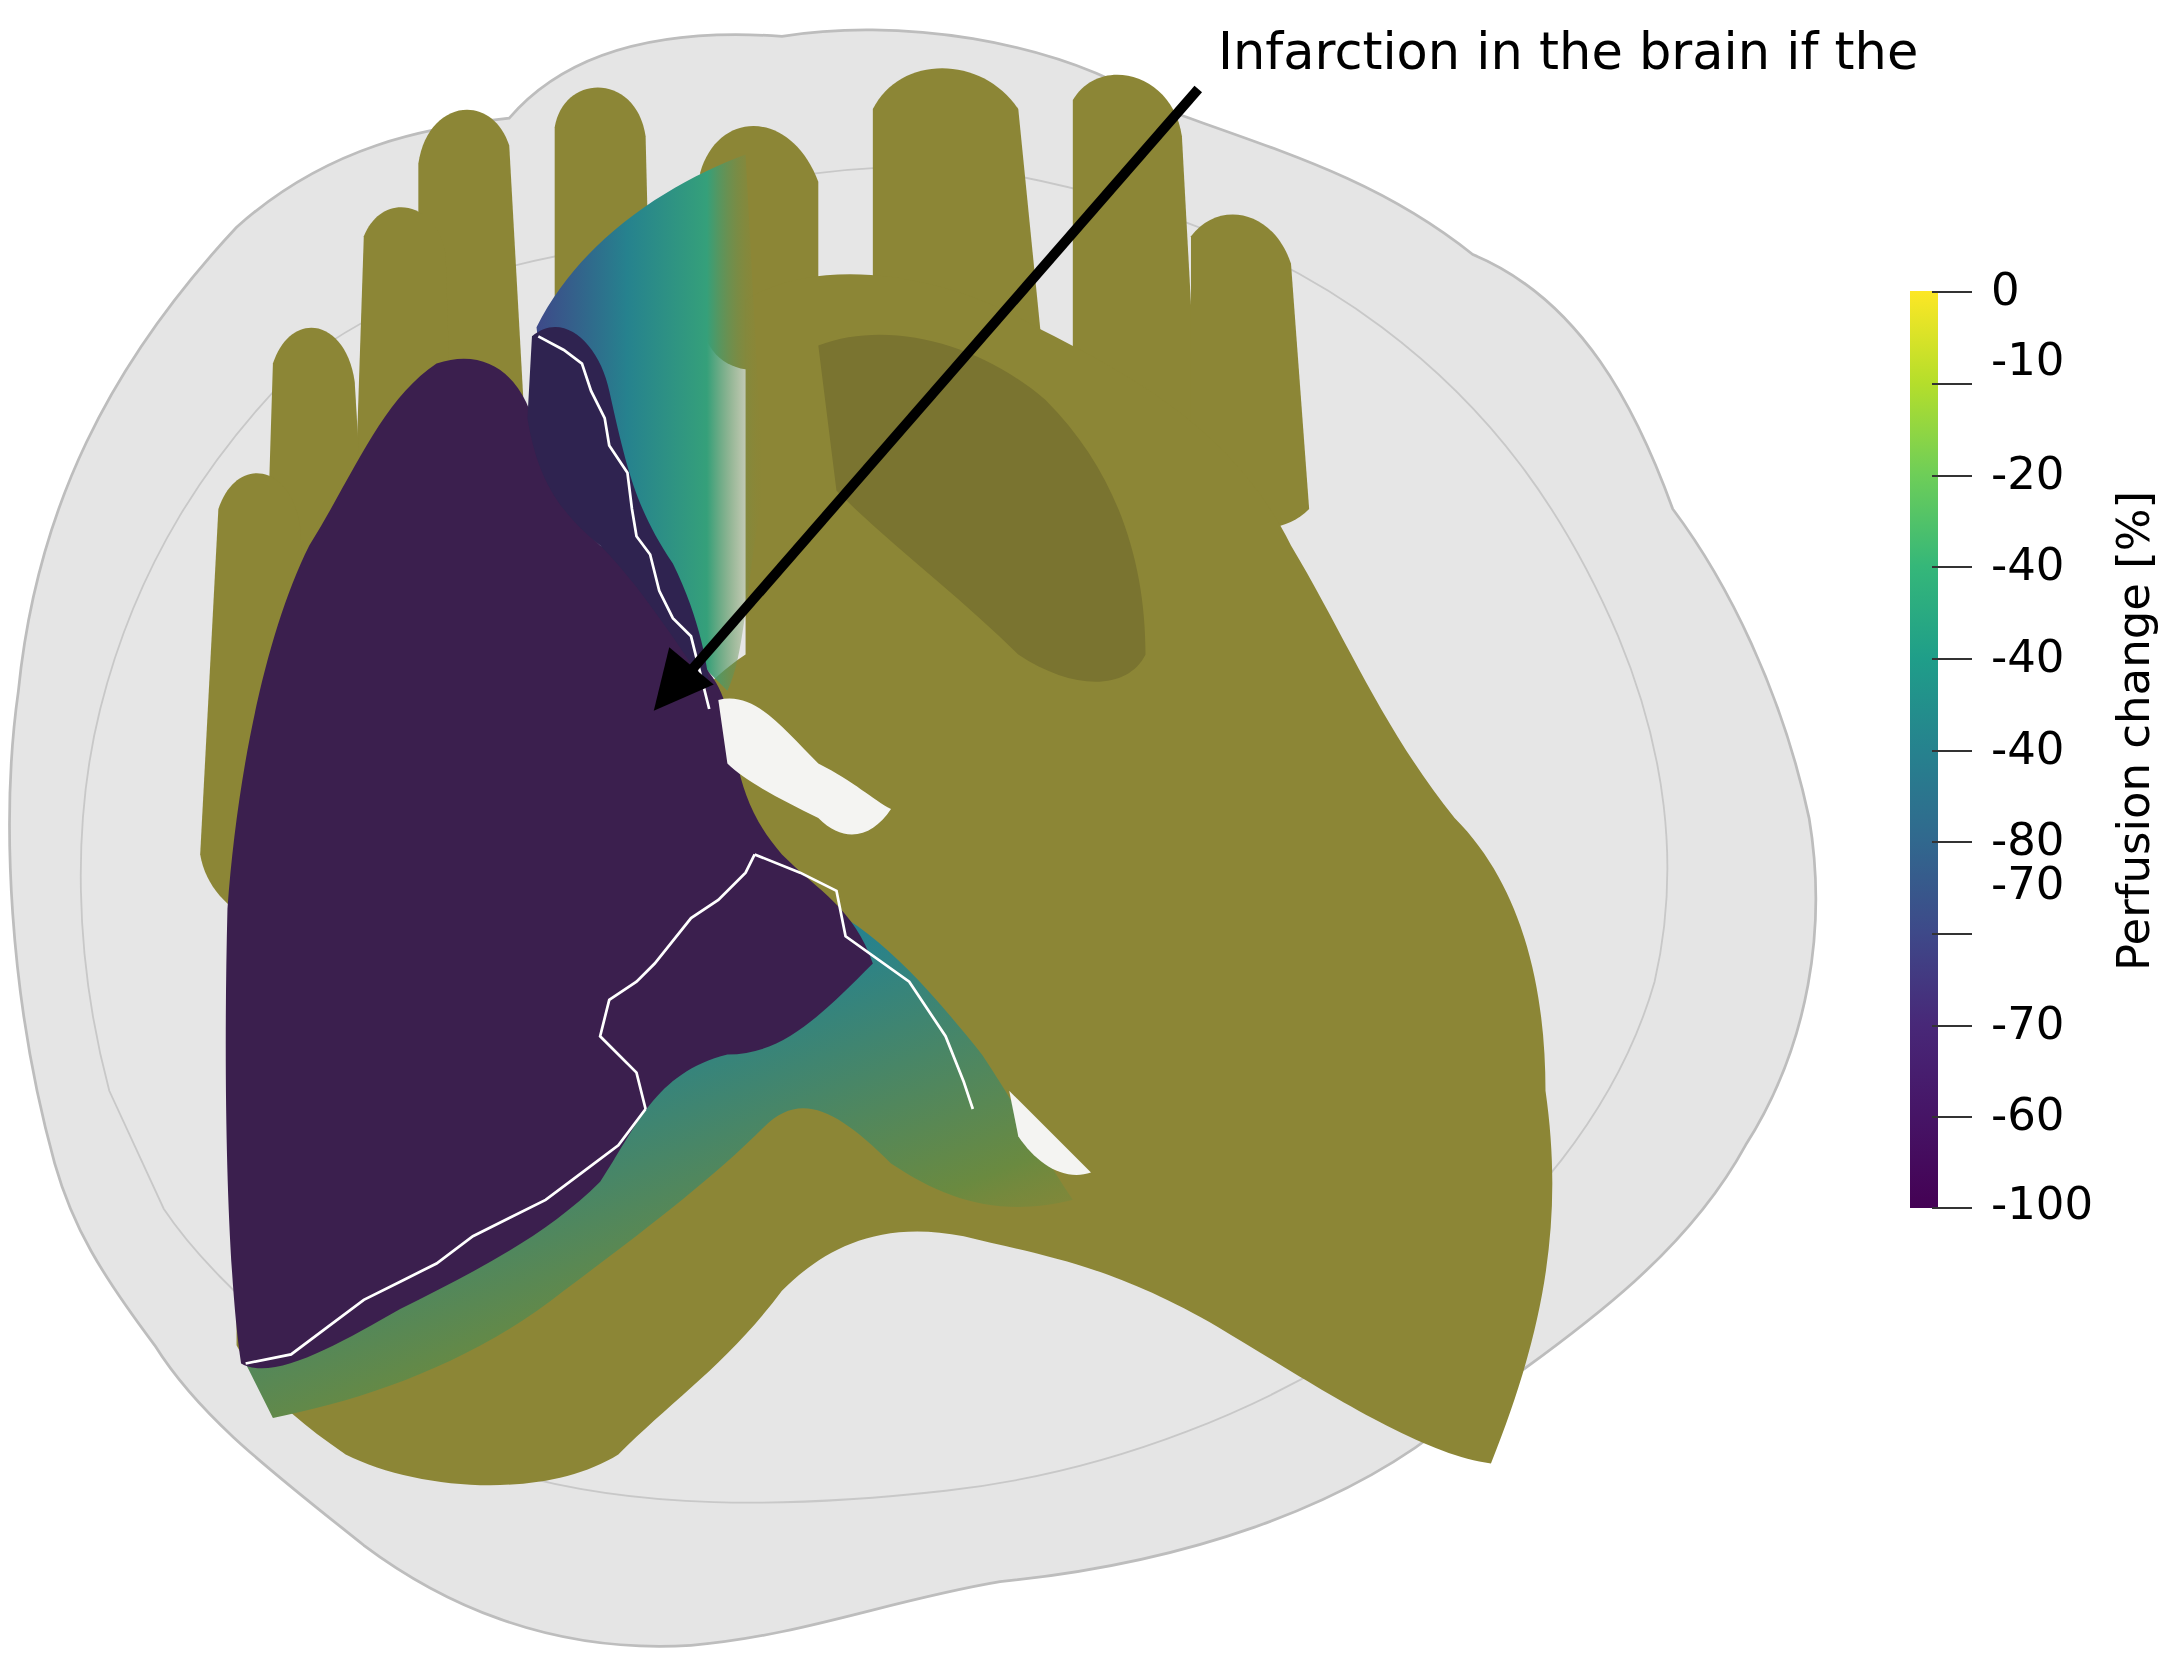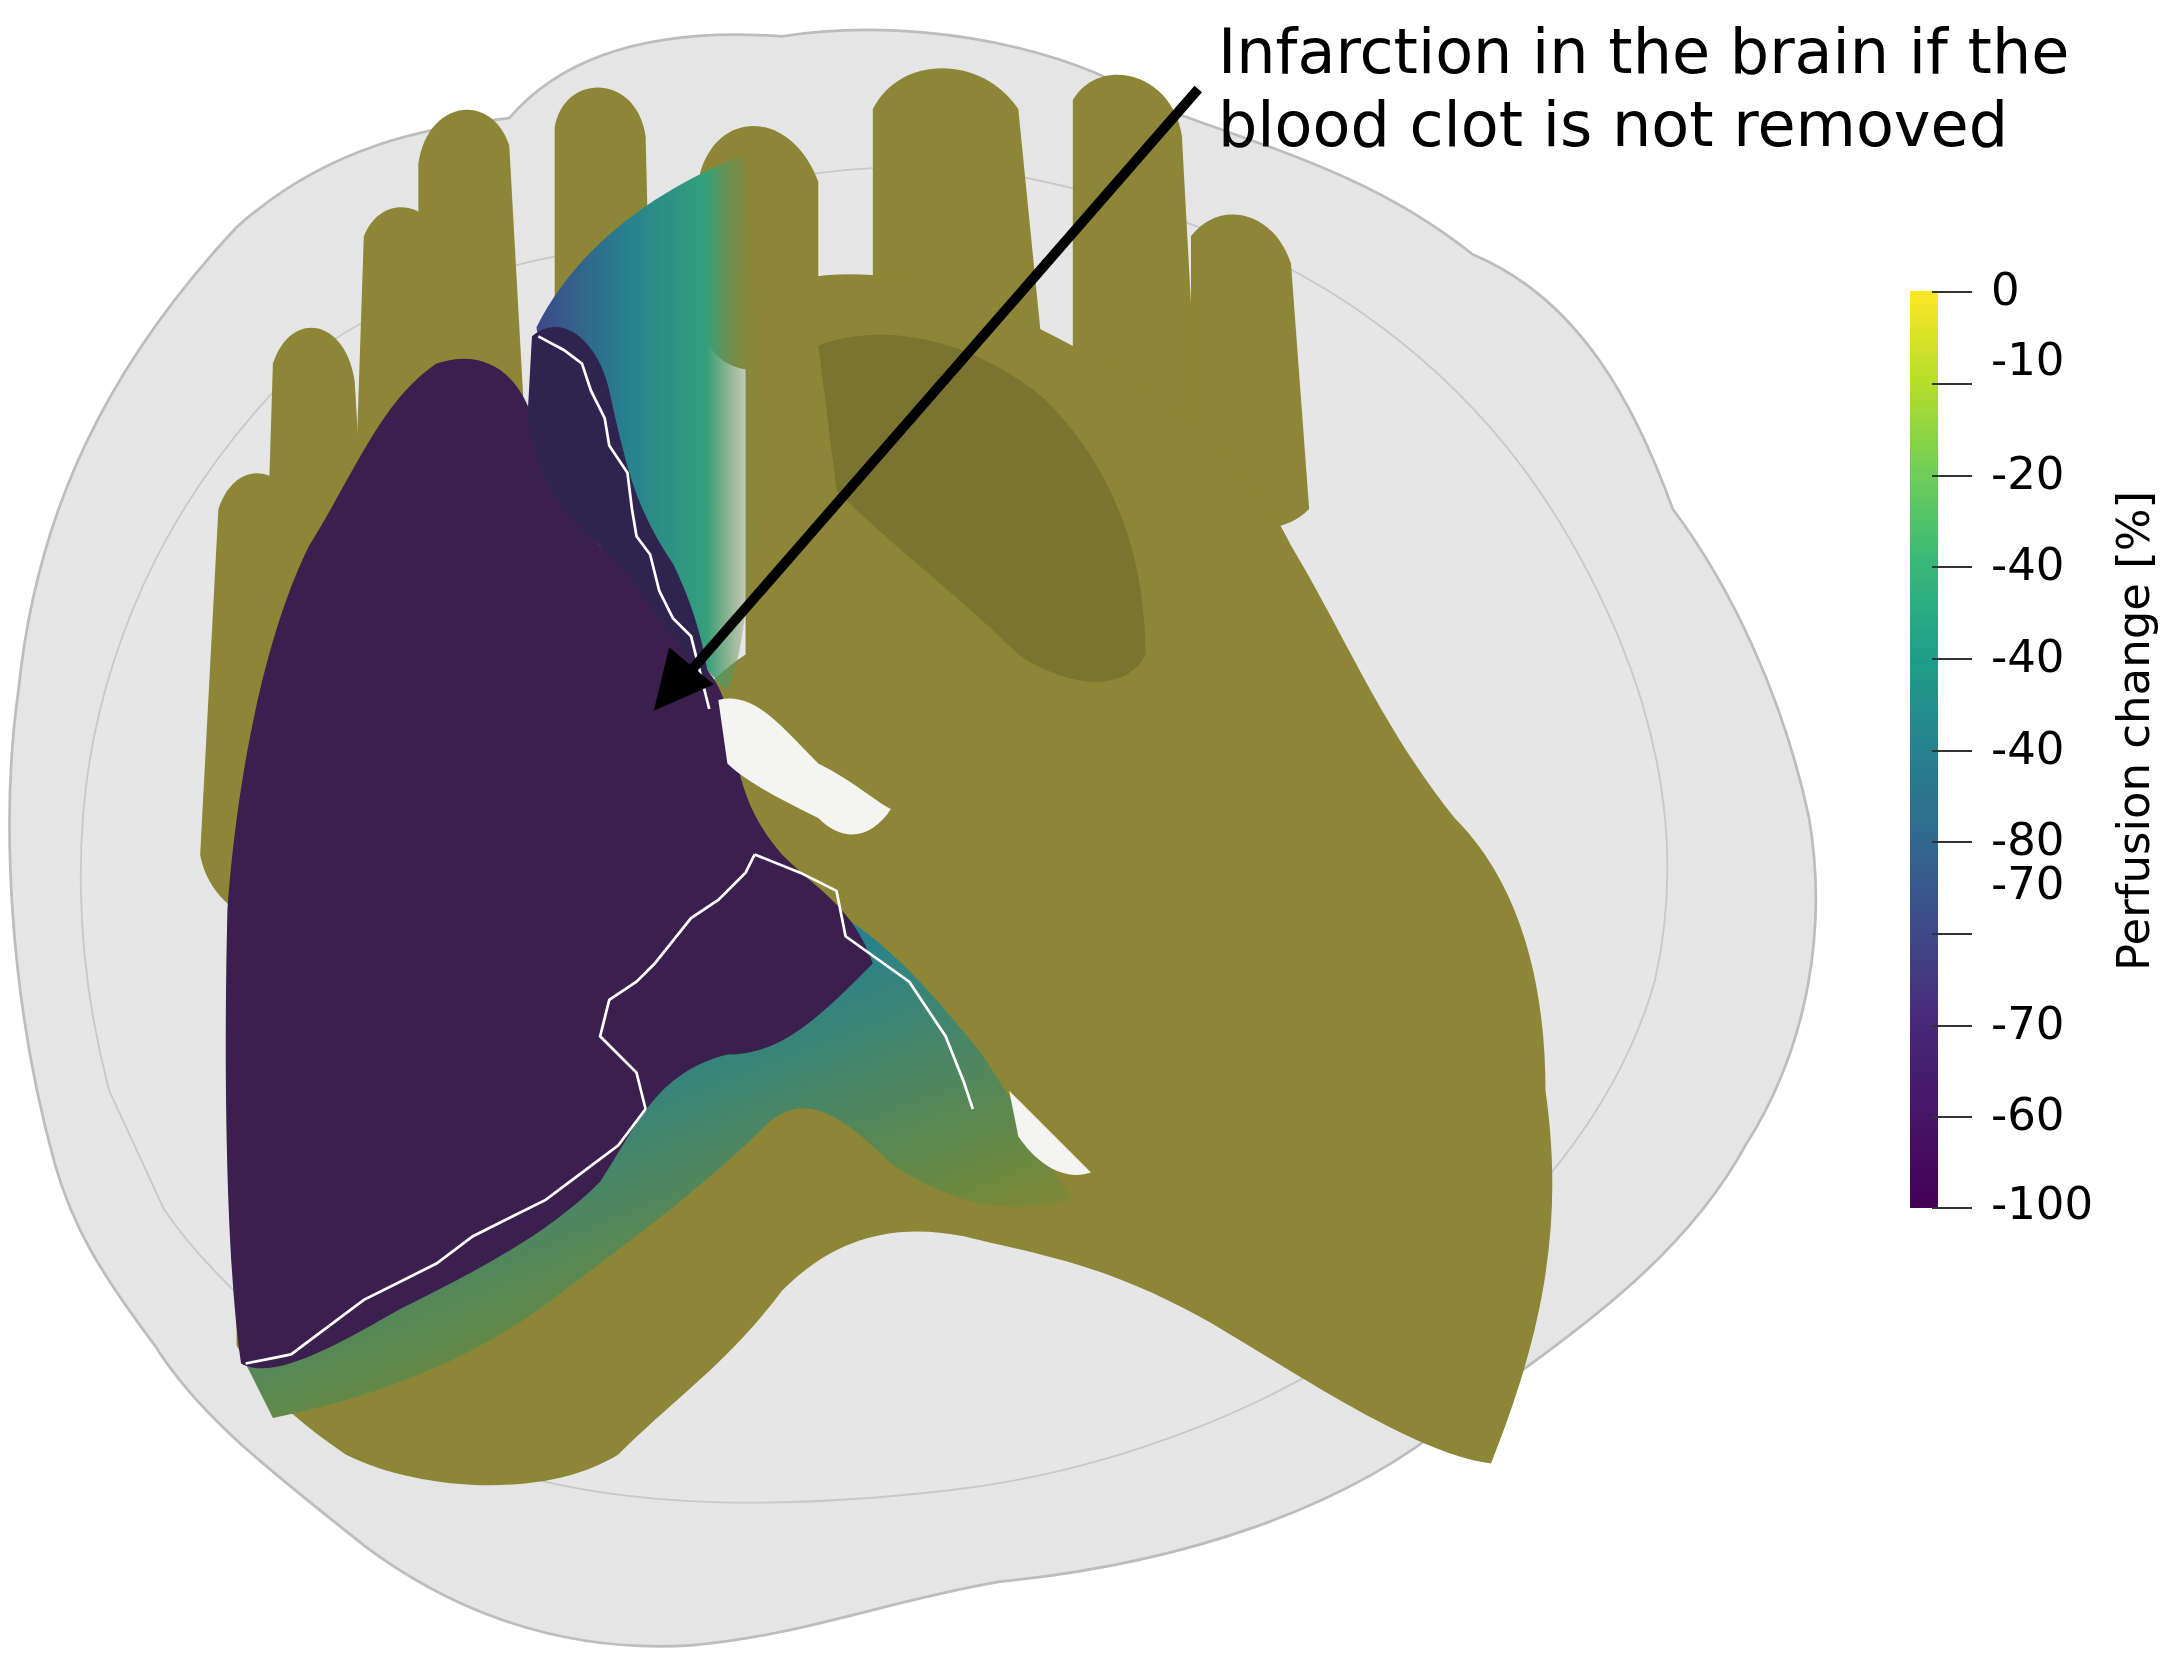--- a/index.html
+++ b/index.html
@@ -1,19 +1,19 @@
 <!DOCTYPE html>
 <html style="font-size:14.5px"><head>
 <meta charset="utf-8">
 <style>
   html, body { margin:0; padding:0; background:#ffffff; }
   body { width:2182px; height:1678px; position:relative; overflow:hidden;
          font-family:"DejaVu Sans", "Liberation Sans", sans-serif; }
   #scene { position:absolute; left:0; top:0; width:2182px; height:1678px; }
-  .annotation { position:absolute; left:1218px; top:14.5px; font-size:62px;
+  .annotation { position:absolute; left:1218px; top:14.5px; font-size:51px;
                 line-height:73px; color:#000; white-space:nowrap; }
   .cbar { position:absolute; left:1910px; top:291px; width:28px; height:917px;
           background:linear-gradient(to bottom,#fde725 0%,#b5de2b 10%,#6ece58 20%,#35b779 30%,#1f9e89 40%,#26828e 50%,#31688e 60%,#3e4989 70%,#482878 80%,#440154 100%); }
   .tick { position:absolute; left:1932px; width:40px; height:1.8px; background:#333; }
   .tick-label { position:absolute; left:1991px; font-size:45px; line-height:45px; color:#000;
                 transform:translateY(-24.5px); white-space:nowrap; }
   .cbar-title { position:absolute; left:2133px; top:731px; font-size:45px; color:#000;
                 transform:translate(-50%,-50%) rotate(-90deg); white-space:nowrap; }
 </style>
 </head>
@@ -76,21 +76,20 @@
   <path d="M1110,1200 C1140,1230 1170,1260 1200,1290 C1170,1300 1140,1280 1120,1250 Z" fill="#f4f4f2"></path>
 
   <g>
     <line x1="1318" y1="98" x2="745" y2="755" stroke="#000" stroke-width="11"></line>
     <polygon points="719,782 736,712 785,753" fill="#000"></polygon>
   </g>
 </svg>
 
 <div class="annotation">
   <div>Infarction in the brain if the</div>
-  <div>blood clot is not removed</div>
 </div>
 
 <div class="cbar"></div>
 
 <div>
   <div class="tick" style="top:291px"></div>
   <div class="tick" style="top:383px"></div>
   <div class="tick" style="top:475px"></div>
   <div class="tick" style="top:566px"></div>
   <div class="tick" style="top:658px"></div>

